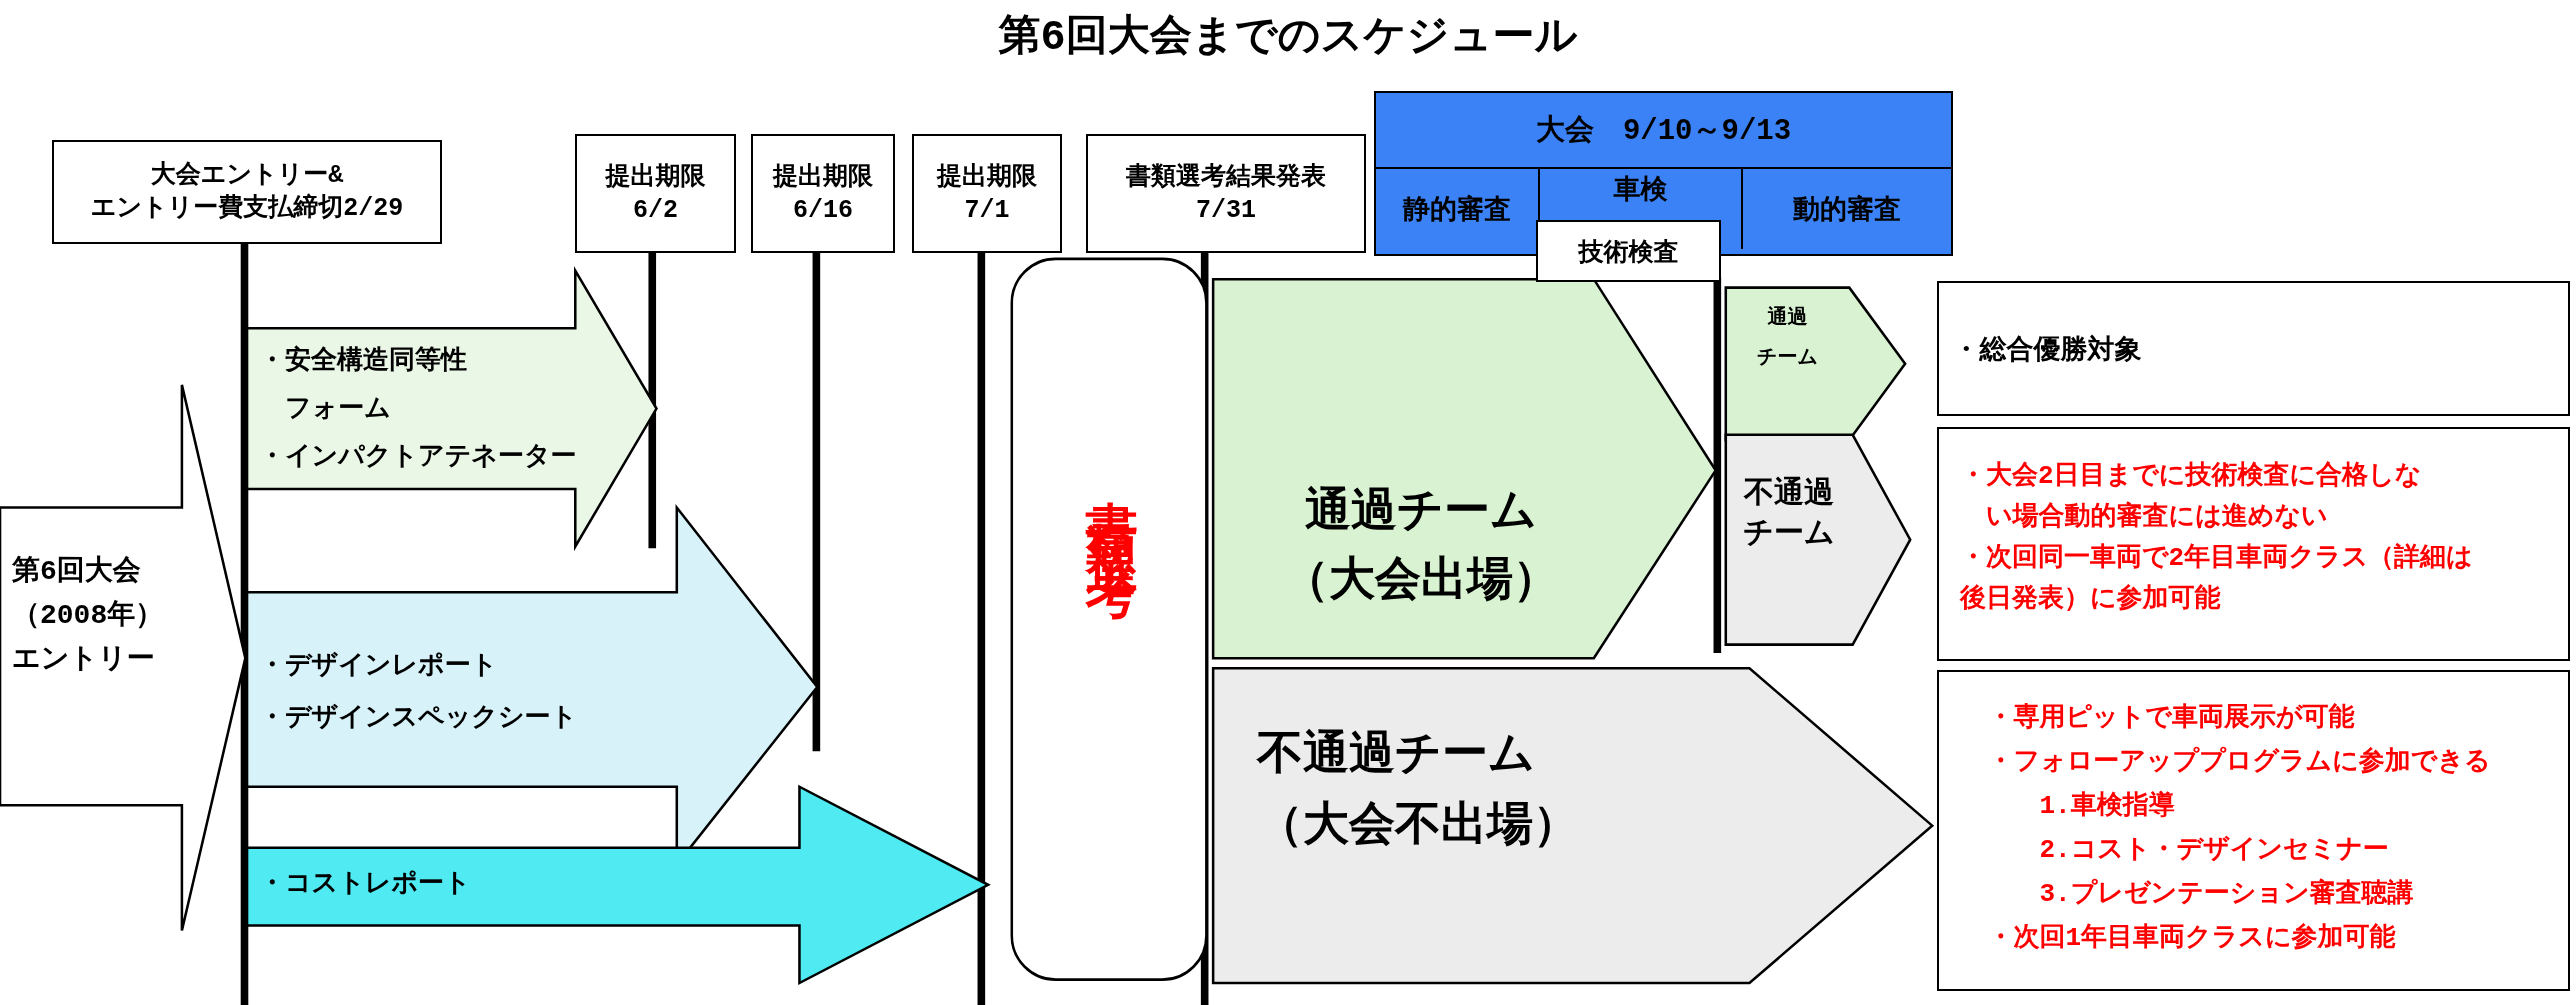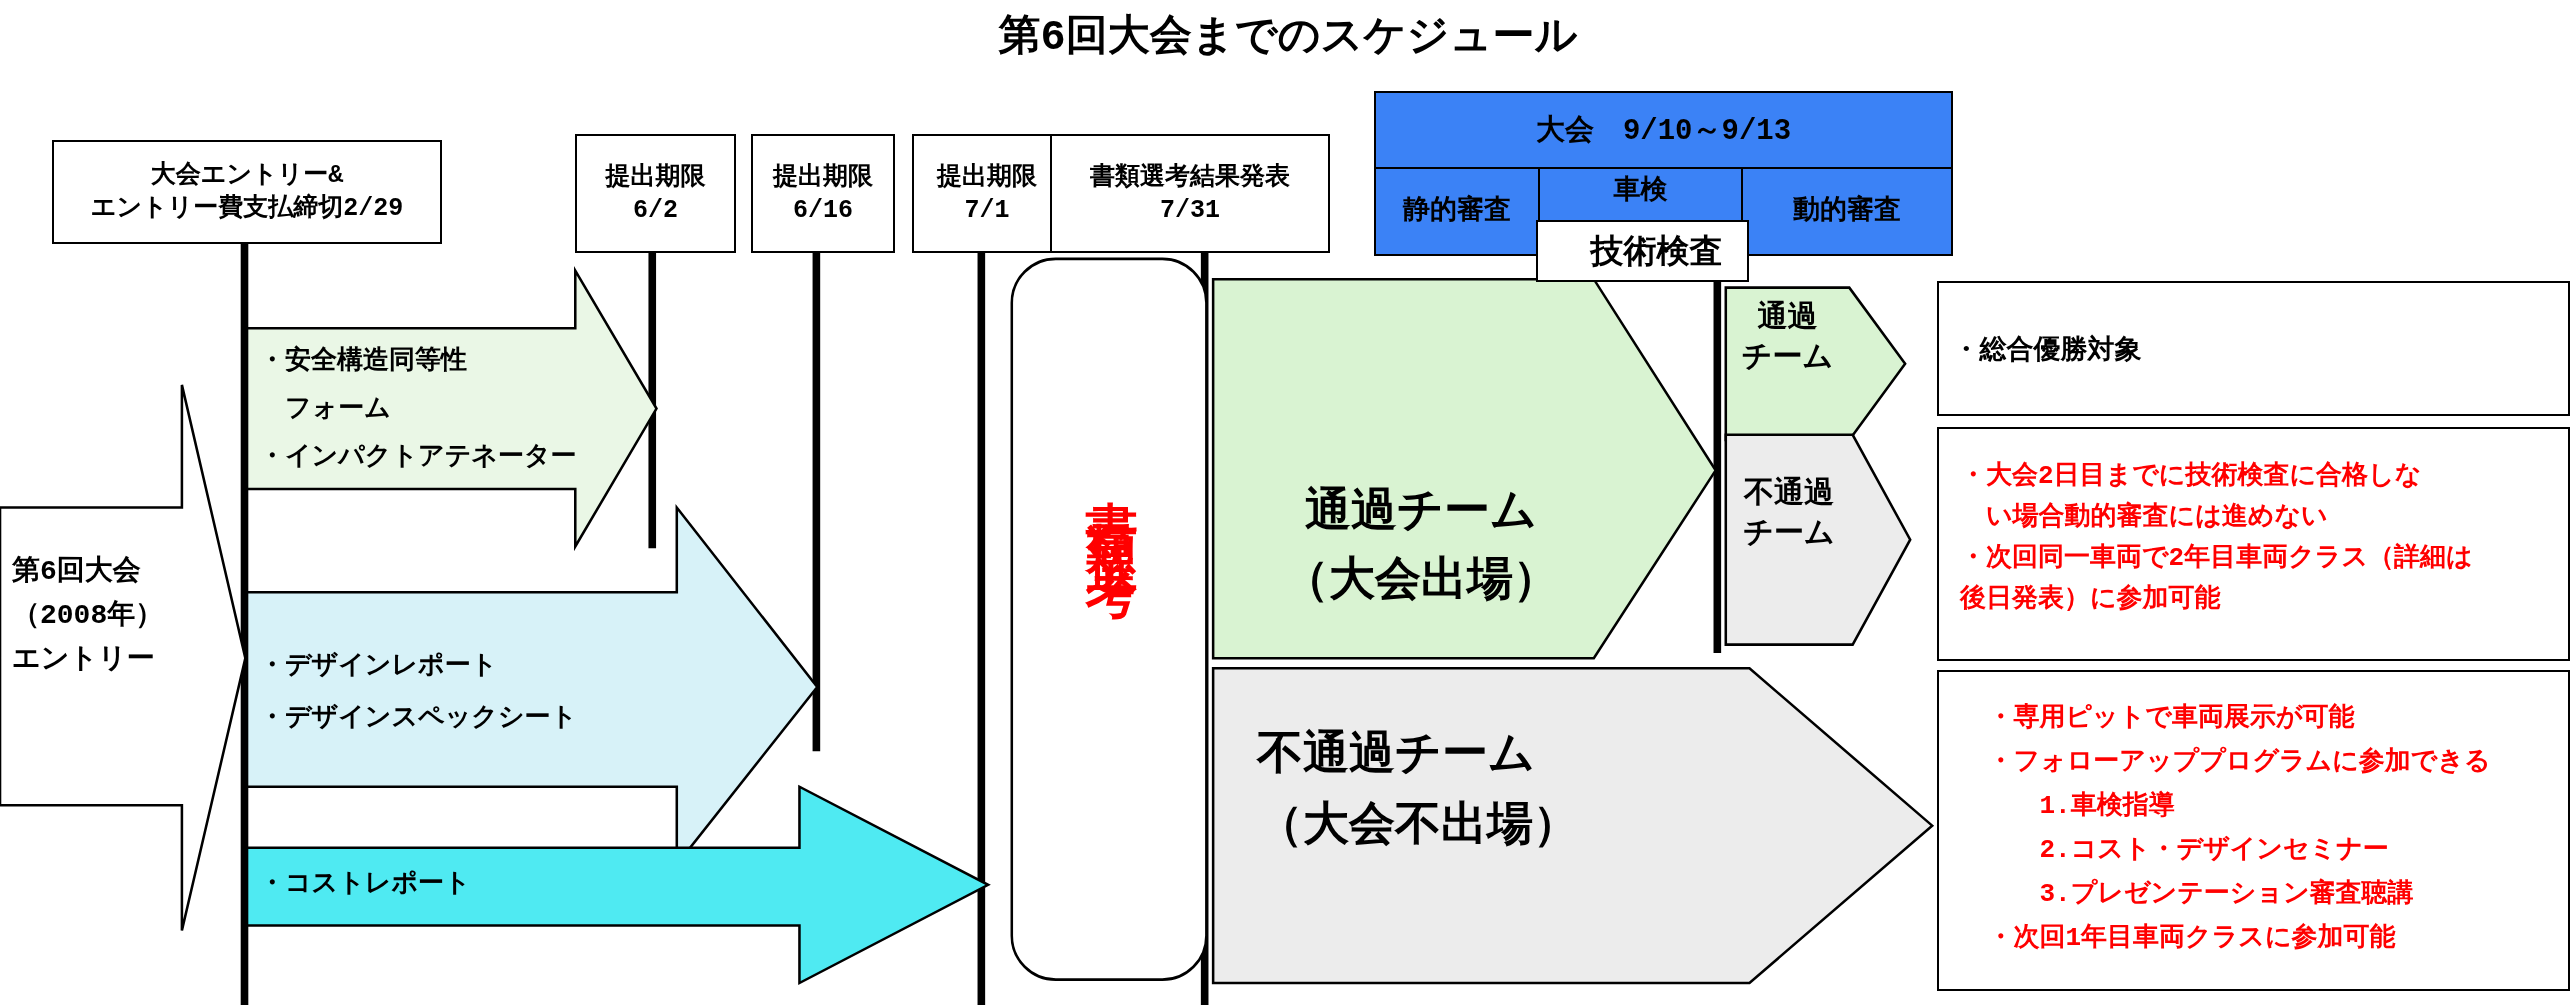--- a/index.html
+++ b/index.html
@@ -17,31 +17,31 @@
   .milestone{font-size:25px;}
   #title{left:0;top:6.8px;width:2576px;text-align:center;font-size:42px;z-index:4;}
   
   #event-table{left:1374px;top:91px;width:575px;height:161px;border:2.5px solid #000;background:#3b82f6;z-index:3;}
   #event-table .hdr{height:74px;border-bottom:2.5px solid #000;display:flex;align-items:center;justify-content:center;font-size:29px;}
   #event-table .row{display:flex;height:80px;}
   #event-table .cell{display:flex;align-items:center;justify-content:center;font-size:27px;}
   #cell-static{width:162px;}
   #cell-shaken{width:201px;border-left:2.5px solid #000;border-right:2.5px solid #000;align-items:flex-start !important;padding-top:2px;}
   #cell-dynamic{flex:1;}
-  #tech-box{left:1536px;top:220px;width:181px;height:58px;border:2.5px solid #000;background:#fff;z-index:5;display:flex;align-items:center;justify-content:center;font-size:33px;padding-left:28px;}
+  #tech-box{left:1536px;top:220px;width:181px;height:58px;border:2.5px solid #000;background:#fff;z-index:5;display:flex;align-items:center;justify-content:center;font-size:25px;}
   
   .shape-text{position:absolute;z-index:4;line-height:1.0;}
   #left-arrow-text{left:12px;top:550px;font-size:28px;line-height:44px;}
   #safety-text{left:259px;top:337px;font-size:26px;line-height:48px;white-space:nowrap;}
   #design-text{left:259px;top:640px;font-size:26px;line-height:52px;white-space:nowrap;}
   #cost-text{left:259px;top:871px;font-size:26px;white-space:nowrap;}
   #screening-text{left:1081px;top:459px;writing-mode:vertical-rl;text-orientation:upright;font-size:52px;letter-spacing:22px;color:#ff0000;}
   #pass-arrow-text{left:1218px;top:479px;width:406px;text-align:center;font-size:46px;line-height:69px;}
   #fail-arrow-text{left:1257px;top:721px;font-size:46px;line-height:71px;}
-  #pass-small-text{left:1724px;top:298px;width:127px;text-align:center;font-size:30px;line-height:40px;}
+  #pass-small-text{left:1724px;top:298px;width:127px;text-align:center;font-size:20px;line-height:40px;}
   #fail-small-text{left:1724px;top:474px;width:130px;text-align:center;font-size:30px;line-height:40px;}
   
   .outcome{position:absolute;border:2.5px solid #000;background:#fff;z-index:3;}
   #outcome-overall{left:1937px;top:281px;width:629px;height:131px;display:flex;align-items:center;}
   #outcome-overall .txt{font-size:27px;padding-left:13.5px;}
   #outcome-fail{left:1937px;top:427px;width:629px;height:230px;}
   #outcome-fail .ln{font-size:26px;line-height:41px;color:#ff0000;padding-left:21px;white-space:nowrap;}
   #outcome-fail .inner{padding-top:27px;}
   #outcome-noentry{left:1937px;top:670px;width:629px;height:317px;}
   #outcome-noentry .ln{font-size:26px;line-height:44px;color:#ff0000;padding-left:8.5px;white-space:nowrap;}
@@ -91,21 +91,21 @@
     <div>6/2</div>
   </div>
   <div class="box milestone" style="left:751px;top:134px;width:140px;height:115px;">
     <div>提出期限</div>
     <div>6/16</div>
   </div>
   <div class="box milestone" style="left:912px;top:134px;width:146px;height:115px;">
     <div>提出期限</div>
     <div>7/1</div>
   </div>
-  <div class="box milestone" style="left:1050px;top:134px;width:276px;height:115px;">
+  <div class="box milestone" style="left:1086px;top:134px;width:276px;height:115px;">
     <div>書類選考結果発表</div>
     <div>7/31</div>
   </div>
 
   <div id="event-table" class="abs">
     <div class="hdr">大会　9/10～9/13</div>
     <div class="row">
       <div class="cell" id="cell-static">静的審査</div>
       <div class="cell" id="cell-shaken">車検</div>
       <div class="cell" id="cell-dynamic">動的審査</div>

